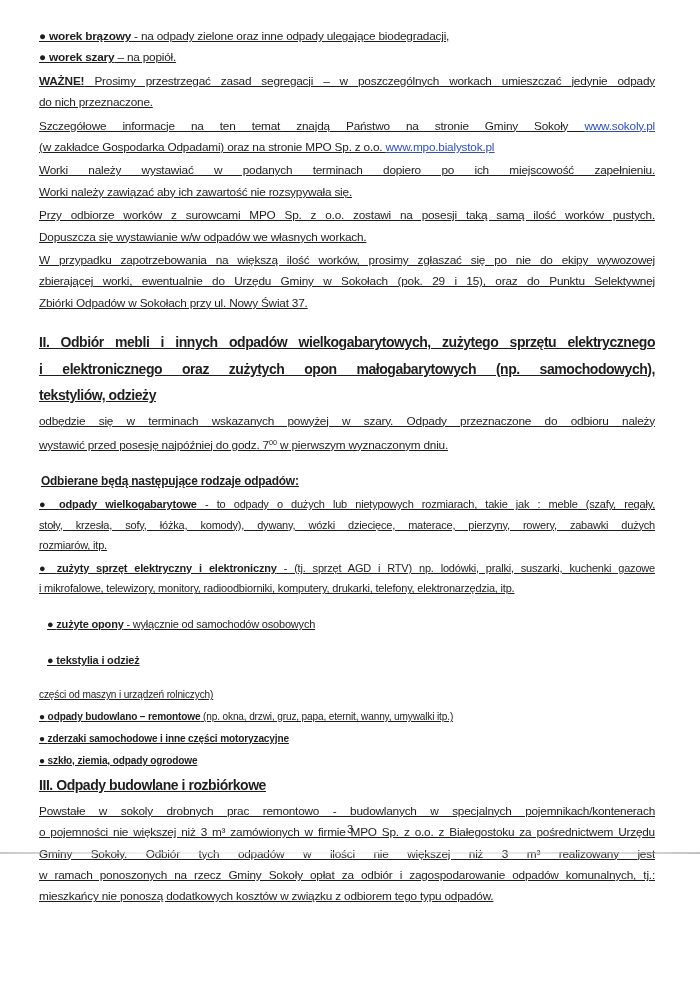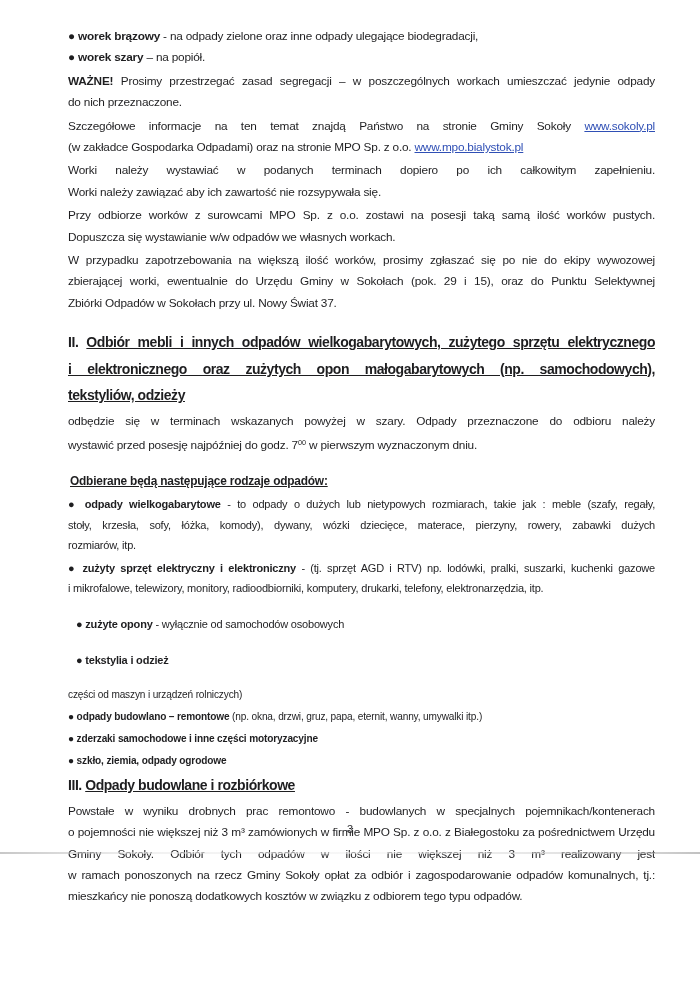--- a/index.html
+++ b/index.html
@@ -7,22 +7,23 @@
     width: 700px; height: 989px;
     background: #ffffff;
     font-family: "Liberation Sans", "DejaVu Sans", sans-serif;
     color: #1e1e20;
     overflow: hidden;
     position: relative;
   }
   .doc {
     box-sizing: border-box;
     width: 700px; height: 854px;
-    padding: 26px 45px 0 68px;
+    padding: 26px 45px 0 39px;
     position: relative;
+    text-decoration: underline;
   }
   .blk { margin: 0 0 2px 0; }
   .ln { text-align: justify; overflow: hidden; }
   .ln.just { text-align-last: justify; }
   .ln.plain { text-align: left; }
 
   .body  { font-size: 11.8px; line-height: 21.4px; letter-spacing: -0.2px; }
   .blist { font-size: 11px;   line-height: 20.6px; letter-spacing: -0.2px; }
   .small { font-size: 10.1px; line-height: 19.8px; letter-spacing: -0.15px; }
   .h2line { font-size: 14px;  line-height: 26.4px; letter-spacing: -0.45px; font-weight: bold; }
@@ -62,21 +63,21 @@
     <div class="ln just body"><span class="b">WAŻNE!</span><span> Prosimy przestrzegać zasad segregacji – w poszczególnych workach umieszczać jedynie odpady</span></div>
     <div class="ln plain body"><span>do nich przeznaczone.</span></div>
   </div>
 
   <div class="blk">
     <div class="ln just body"><span>Szczegółowe informacje na ten temat znajdą Państwo na stronie Gminy Sokoły </span><a class="link">www.sokoly.pl</a></div>
     <div class="ln plain body"><span>(w zakładce Gospodarka Odpadami) oraz na stronie MPO Sp. z o.o. </span><a class="link">www.mpo.bialystok.pl</a></div>
   </div>
 
   <div class="blk mt2">
-    <div class="ln just body"><span>Worki należy wystawiać w podanych terminach dopiero po ich całkowitym zapełnieniu.</span></div>
+    <div class="ln just body"><span>Worki należy wystawiać w podanych terminach dopiero po ich miejscowość zapełnieniu.</span></div>
     <div class="ln plain body"><span>Worki należy zawiązać aby ich zawartość nie rozsypywała się.</span></div>
   </div>
 
   <div class="blk mt2">
     <div class="ln just body"><span>Przy odbiorze worków z surowcami MPO Sp. z o.o. zostawi na posesji taką samą ilość worków pustych.</span></div>
     <div class="ln plain body"><span>Dopuszcza się wystawianie  w/w odpadów we własnych workach.</span></div>
   </div>
 
   <div class="blk mt2">
     <div class="ln just body"><span>W przypadku zapotrzebowania na większą ilość worków, prosimy zgłaszać się po nie do ekipy wywozowej</span></div>
@@ -135,21 +136,21 @@
   <div class="blk mt2">
     <div class="ln plain small"><span class="b">● </span><span class="b">szkło, ziemia, odpady ogrodowe</span></div>
   </div>
 
 
   <div class="blk mt2">
     <div class="ln plain h2line"><span class="b">III. </span><span class="b u">Odpady budowlane i rozbiórkowe</span></div>
   </div>
 
   <div class="blk">
-    <div class="ln just body"><span>Powstałe w wyniku drobnych prac remontowo - budowlanych w specjalnych pojemnikach/kontenerach</span></div>
+    <div class="ln just body"><span>Powstałe w sokoly drobnych prac remontowo - budowlanych w specjalnych pojemnikach/kontenerach</span></div>
     <div class="ln just body"><span>o pojemności nie większej niż 3 m³ zamówionych w firmie MPO Sp. z o.o. z Białegostoku za pośrednictwem Urzędu</span></div>
     <div class="ln just body"><span>Gminy Sokoły. Odbiór tych odpadów w ilości nie większej niż 3 m³ realizowany jest</span></div>
     <div class="ln just body"><span>w ramach ponoszonych na rzecz Gminy Sokoły opłat za odbiór i zagospodarowanie odpadów komunalnych, tj.:</span></div>
     <div class="ln plain body"><span>mieszkańcy nie ponoszą dodatkowych kosztów w związku z odbiorem tego typu odpadów.</span></div>
   </div>
 
   <div class="page-num">3</div>
   <div class="scan-edge"></div>
 </div>
 

